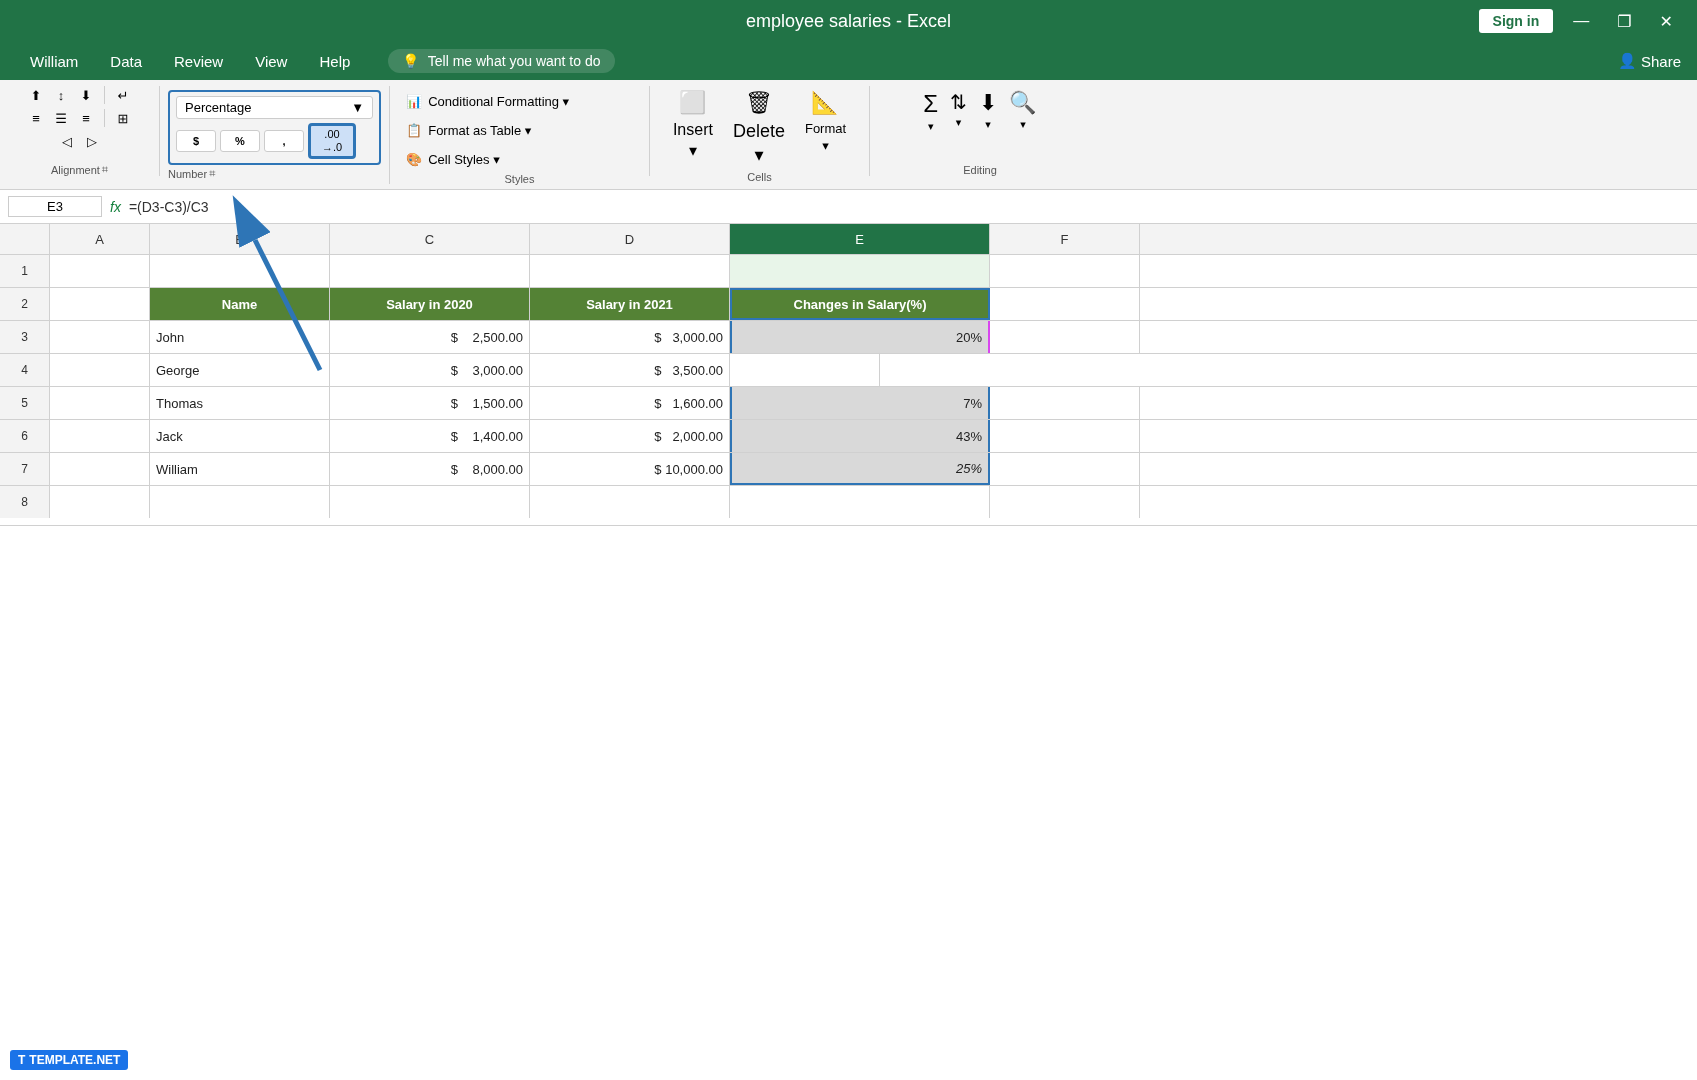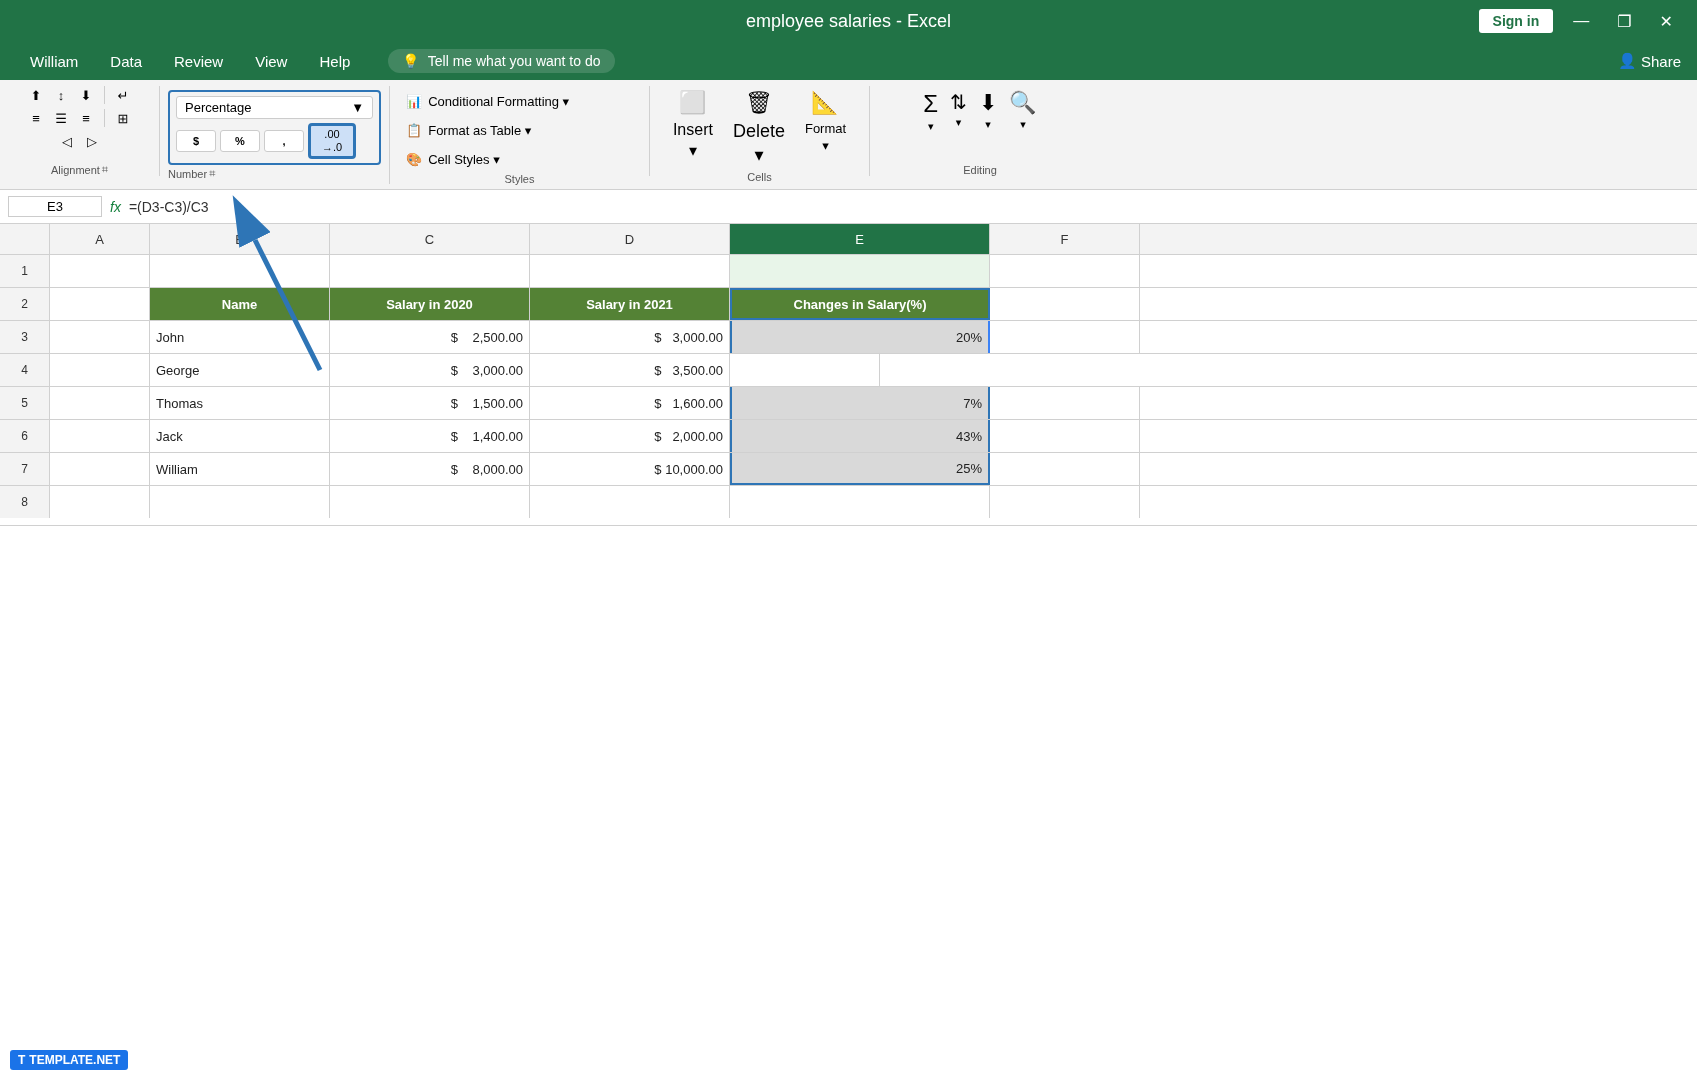--- a/index.html
+++ b/index.html
@@ -434,21 +434,21 @@
     <div class="cell col-e header-cell" style="border: 2px solid #2e75b6;">Changes in Salary(%)</div>
     <div class="cell col-f"></div>
   </div>
 
   <div class="sheet-row">
     <div class="row-num">3</div>
     <div class="cell col-a"></div>
     <div class="cell col-b">John</div>
     <div class="cell col-c money">$&nbsp;&nbsp;&nbsp;&nbsp;2,500.00</div>
     <div class="cell col-d money">$&nbsp;&nbsp;&nbsp;3,000.00</div>
-    <div class="cell col-e percent" style="border-left:2px solid #2e75b6;border-right:2px solid #3b82f6;">20%</div>
+    <div class="cell col-e percent" style="border-left:2px solid #2e75b6;border-right:2px solid #d946ef;">20%</div>
     <div class="cell col-f"></div>
   </div>
 
   <div class="sheet-row">
     <div class="row-num">4</div>
     <div class="cell col-a"></div>
     <div class="cell col-b">George</div>
     <div class="cell col-c money">$&nbsp;&nbsp;&nbsp;&nbsp;3,000.00</div>
     <div class="cell col-d money">$&nbsp;&nbsp;&nbsp;3,500.00</div>
     <div class="cell col-f"></div>
@@ -473,21 +473,21 @@
     <div class="cell col-e percent" style="border-left:2px solid #2e75b6;border-right:2px solid #2e75b6;">43%</div>
     <div class="cell col-f"></div>
   </div>
 
   <div class="sheet-row">
     <div class="row-num">7</div>
     <div class="cell col-a"></div>
     <div class="cell col-b">William</div>
     <div class="cell col-c money">$&nbsp;&nbsp;&nbsp;&nbsp;8,000.00</div>
     <div class="cell col-d money">$&nbsp;10,000.00</div>
-    <div class="cell col-e percent" style="border-left:2px solid #2e75b6;border-right:2px solid #2e75b6;border-bottom:2px solid #2e75b6;">25%</div>
+    <div class="cell col-e percent" style="border-left:2px solid #2e75b6;border-right:2px solid #2e75b6;border-bottom:2px solid #2e75b6;font-style:italic;">25%</div>
     <div class="cell col-f"></div>
   </div>
 
   <div class="sheet-row" style="height:40px;">
     <div class="row-num">8</div>
     <div class="cell col-a"></div>
     <div class="cell col-b"></div>
     <div class="cell col-c"></div>
     <div class="cell col-d"></div>
     <div class="cell col-e"></div>

